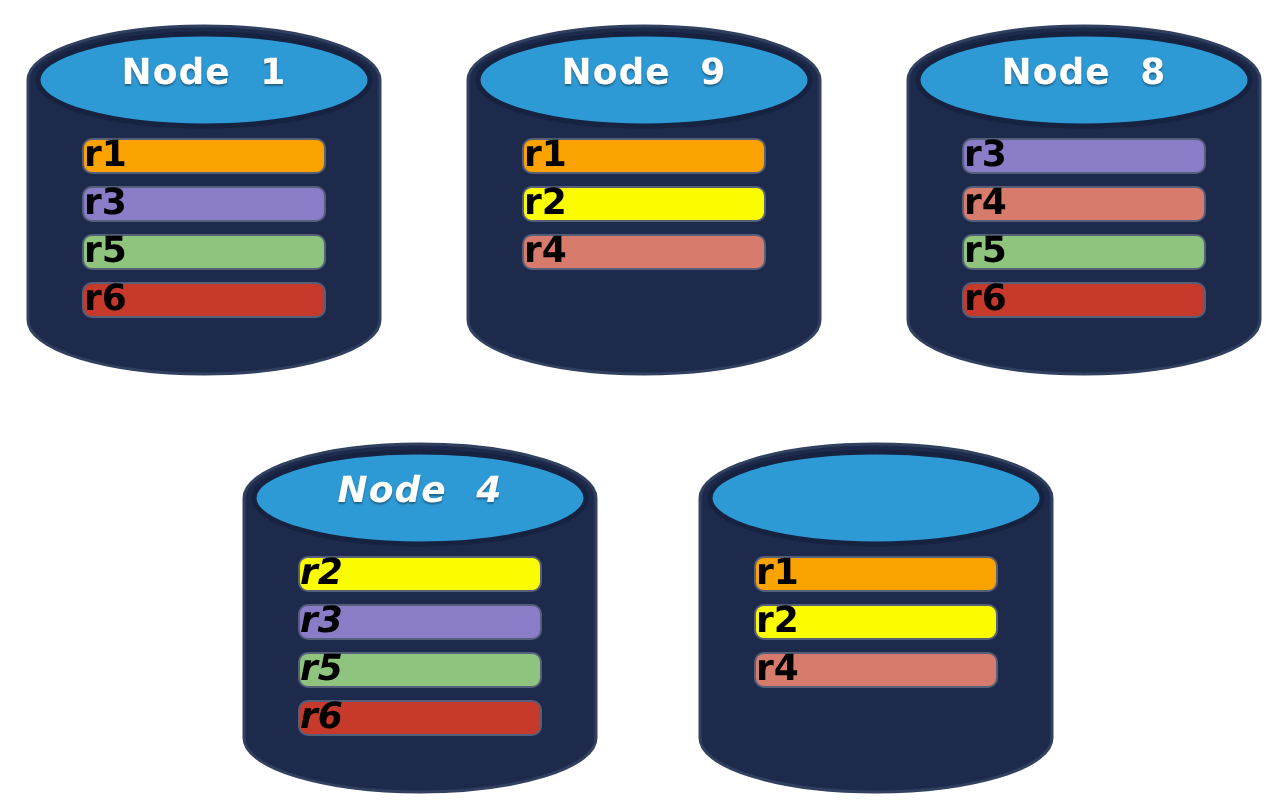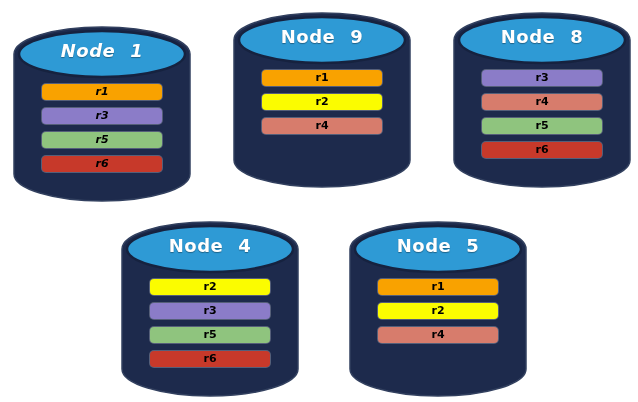--- a/index.html
+++ b/index.html
@@ -47,32 +47,31 @@
     width: 100%;
     display: flex;
     flex-direction: column;
     align-items: center;
     gap: 8px;
   }
   .bar {
     width: 120px;
     height: 16px;
     border-radius: 4px;
-    text-align: center;
-    font-size: 11px;
+    font-size: 18px;
     font-weight: bold;
     color: #000000;
     line-height: 16px;
     box-shadow: 0 0 0 1px rgba(255,255,255,0.25);
   }
   
-  .pos-0 { left: 10px;  top: 21px; font-style: italic;   }
+  .pos-0 { left: 10px;  top: 7px;   }
   .pos-1 { left: 230px; top: 7px;   }
   .pos-2 { left: 450px; top: 7px;   }
-  .pos-3 { left: 118px; top: 216px; }
+  .pos-3 { left: 118px; top: 216px; font-style: italic; }
   .pos-4 { left: 346px; top: 216px; }
 </style>
 </head>
 <body>
 
 <div class="canvas">
 
   <div class="node pos-0">
     <svg class="cyl" viewBox="0 0 184 184">
       <path d="M4,33 A88,27 0 0 1 180,33 L180,153 A88,27 0 0 1 4,153 Z" stroke-width="1.5" fill="#1d2a4c" stroke="#32405f"></path>
@@ -126,21 +125,20 @@
         <div class="bar" style="background: rgb(143, 196, 126);">r5</div>
         <div class="bar" style="background: rgb(199, 57, 42);">r6</div>
       </div>
   </div>
 
   <div class="node pos-4">
     <svg class="cyl" viewBox="0 0 184 184">
       <path d="M4,33 A88,27 0 0 1 180,33 L180,153 A88,27 0 0 1 4,153 Z" stroke-width="1.5" fill="#1d2a4c" stroke="#32405f"></path>
       <ellipse cx="92" cy="33" rx="83" ry="23" stroke-width="2.5" fill="#2e9ad5" stroke="#16223f"></ellipse>
     </svg>
-    <div class="node-title">Node 5</div>
     <div class="bars">
         <div class="bar" style="background: rgb(249, 162, 0);">r1</div>
         <div class="bar" style="background: rgb(251, 252, 0);">r2</div>
         <div class="bar" style="background: rgb(215, 124, 108);">r4</div>
       </div>
   </div>
 
 </div>
 
 </body></html>

